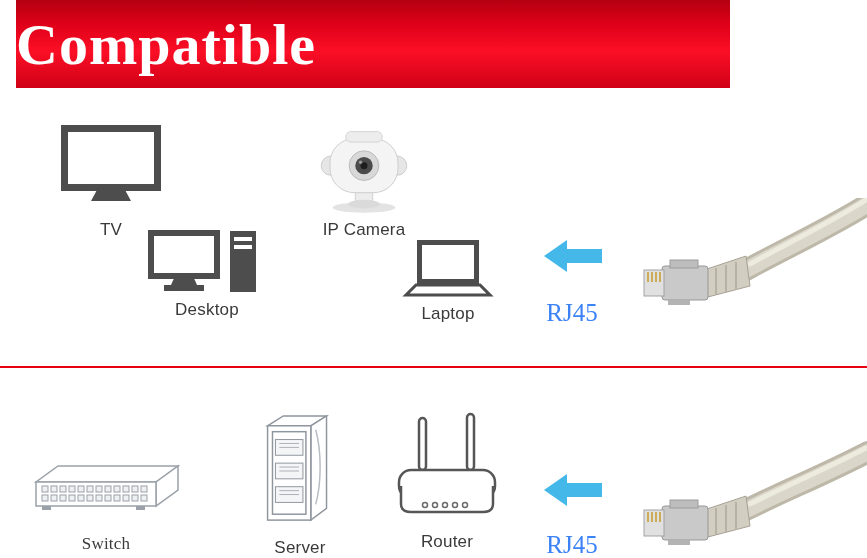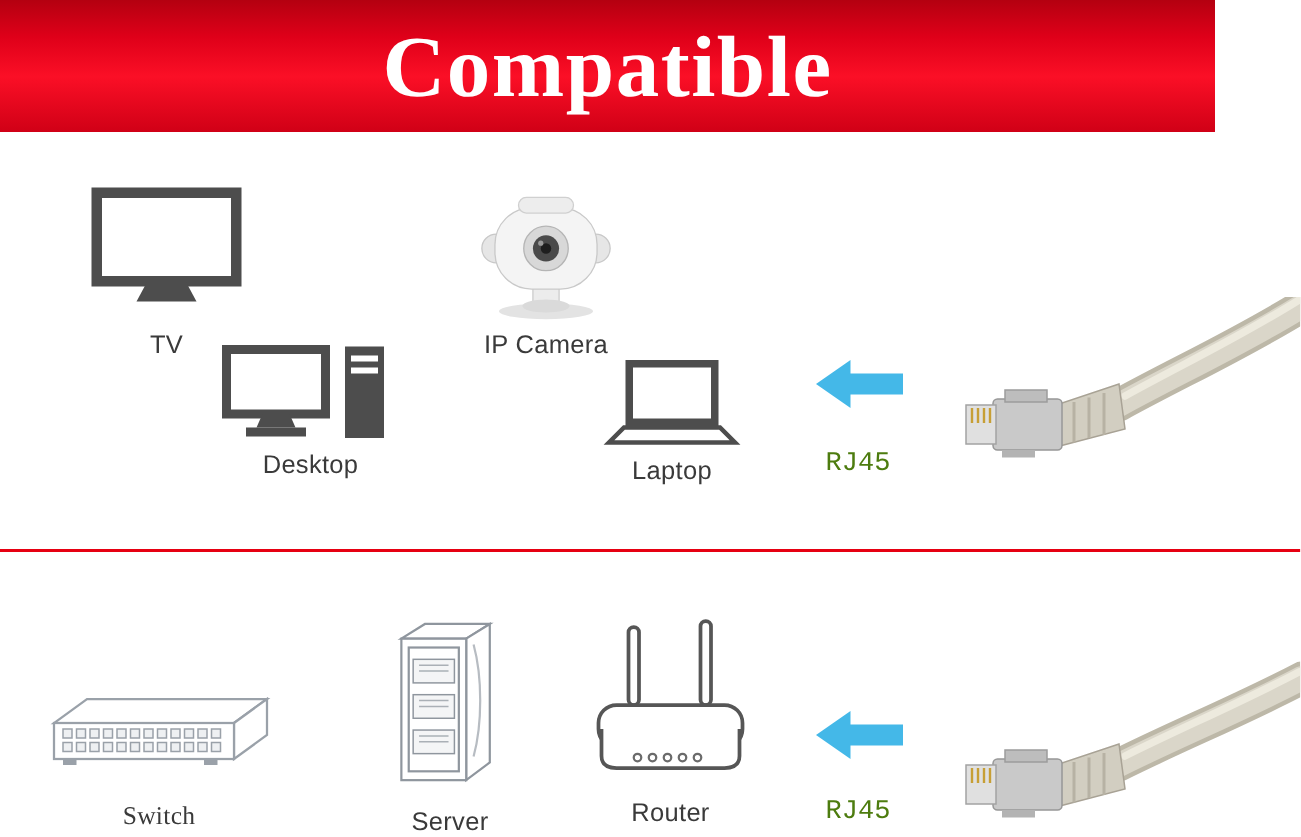--- a/index.html
+++ b/index.html
@@ -2,23 +2,23 @@
 <html><head>
 <meta charset="utf-8">
 <style>
   * { box-sizing: border-box; margin: 0; padding: 0; }
   html, body { background: #ffffff; }
   body { width: 867px; height: 558px; font-family: "Liberation Sans", sans-serif; }
   .page { position: relative; width: 867px; height: 558px; background: #ffffff; overflow: hidden; }
 
   
   .banner {
-    position: absolute; left: 0; top: 0; width: 810px; height: 88px;
+    position: absolute; left: 16px; top: 0; width: 714px; height: 88px;
     background: linear-gradient(180deg, #b40010 0%, #df0019 28%, #fb0f26 58%, #d00016 100%);
-    display: flex; align-items: center; justify-content: center;
+    display: flex; align-items: center; justify-content: flex-start;
   }
   .banner h1 {
     font-family: "Liberation Serif", serif; font-weight: 700;
     font-size: 58px; color: #ffffff; letter-spacing: 1px;
   }
 
   
   .divider { position: absolute; left: 0; top: 366px; width: 867px; height: 2px; background: #e60012; }
 
   
@@ -36,21 +36,21 @@
   .device-server figcaption { margin-top: 12px; text-align: center; }
   .device-router  { left: 392px; top: 412px; width: 110px; }
   .device-router figcaption { margin-top: 2px; }
 
   .arrow { position: absolute; }
   .arrow-top    { left: 544px; top: 239px; }
   .arrow-bottom { left: 544px; top: 473px; }
 
   .rj45 {
     position: absolute; width: 76px; text-align: center;
-    font-family: Liberation Mono, monospace; font-size: 18px; color: #4d7c0f;
+    font-family: Liberation Serif, serif; font-size: 25px; color: #3b82f6;
   }
   .rj45-top    { left: 534px; top: 299px; }
   .rj45-bottom { left: 534px; top: 531px; }
 
   .cable { position: absolute; }
   .cable-top    { left: 616px; top: 198px; }
   .cable-bottom { left: 616px; top: 438px; }
 </style>
 </head>
 <body>

